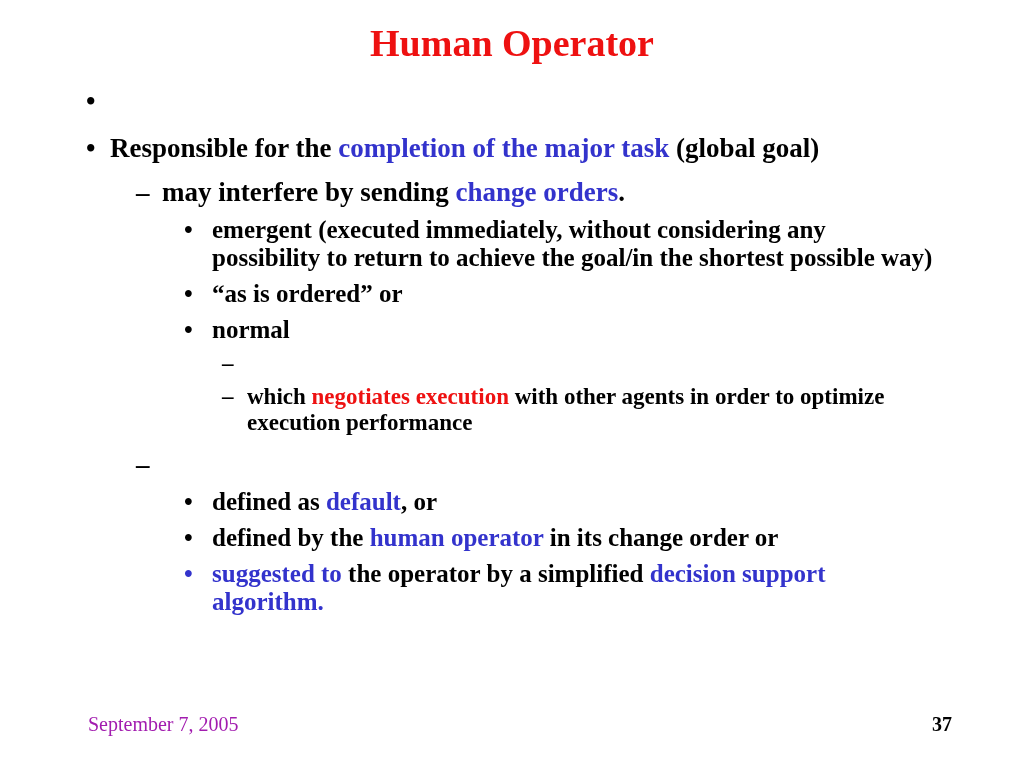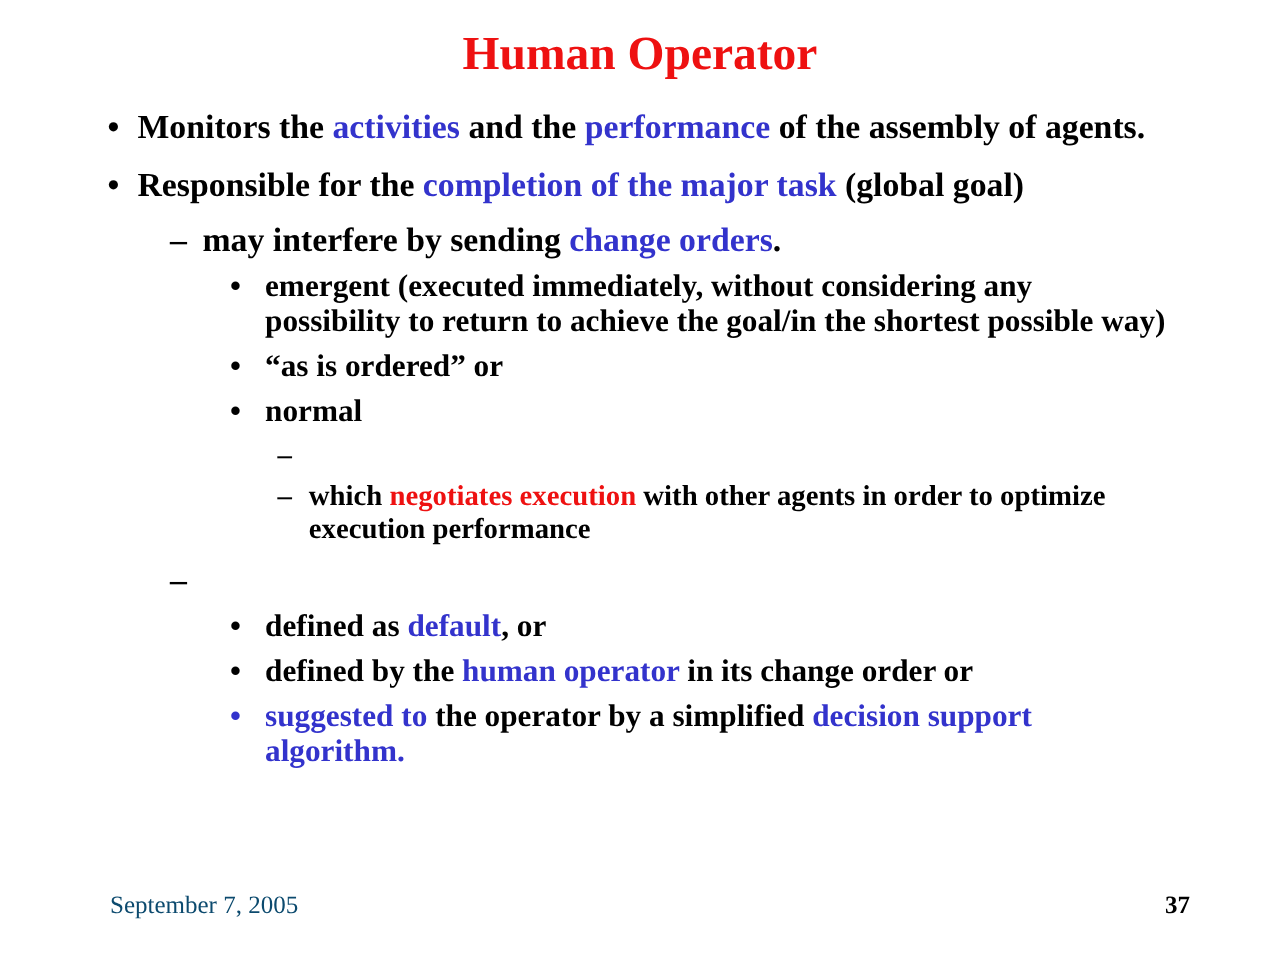--- a/index.html
+++ b/index.html
@@ -42,37 +42,36 @@
   .l2 .marker { margin-left: 136px; width: 26px; }
   .l3 .marker { margin-left: 184px; width: 28px; }
   .l4 .marker { margin-left: 222px; width: 25px; }
 
   .black { color: #000000; }
   .blue  { color: var(--emph-blue, #3333CC); }
   .red   { color: var(--emph-red, #EE1111); margin-top: 32px; }
 
   .footer-date {
     position: absolute; left: 88px; bottom: 32px;
-    font-size: 20px; font-weight: normal; color: #0c4a6e;
+    font-size: 20px; font-weight: normal; color: #a21caf;
   }
   .page-number {
     position: absolute; right: 72px; bottom: 32px;
     font-size: 20px; font-weight: bold; color: #000;
   }
 </style>
 </head>
 <body>
 
 <div class="slide">
   <h1 class="slide-title">Human Operator</h1>
 
   <div class="content">
       <div class="row l1">
         <span class="marker black">•</span>
-        <span class="text"><span class="black">Monitors the </span><span class="blue">activities</span><span class="black"> and the </span><span class="blue">performance</span><span class="black"> of the assembly of agents</span><span class="black">.</span></span>
       </div>
       <div class="row l1">
         <span class="marker black">•</span>
         <span class="text"><span class="black">Responsible for the </span><span class="blue">completion of the major task</span><span class="black"> (global goal)</span></span>
       </div>
       <div class="row l2">
         <span class="marker black">–</span>
         <span class="text"><span class="black">may interfere by sending </span><span class="blue">change orders</span><span class="black">.</span></span>
       </div>
       <div class="row l3">

